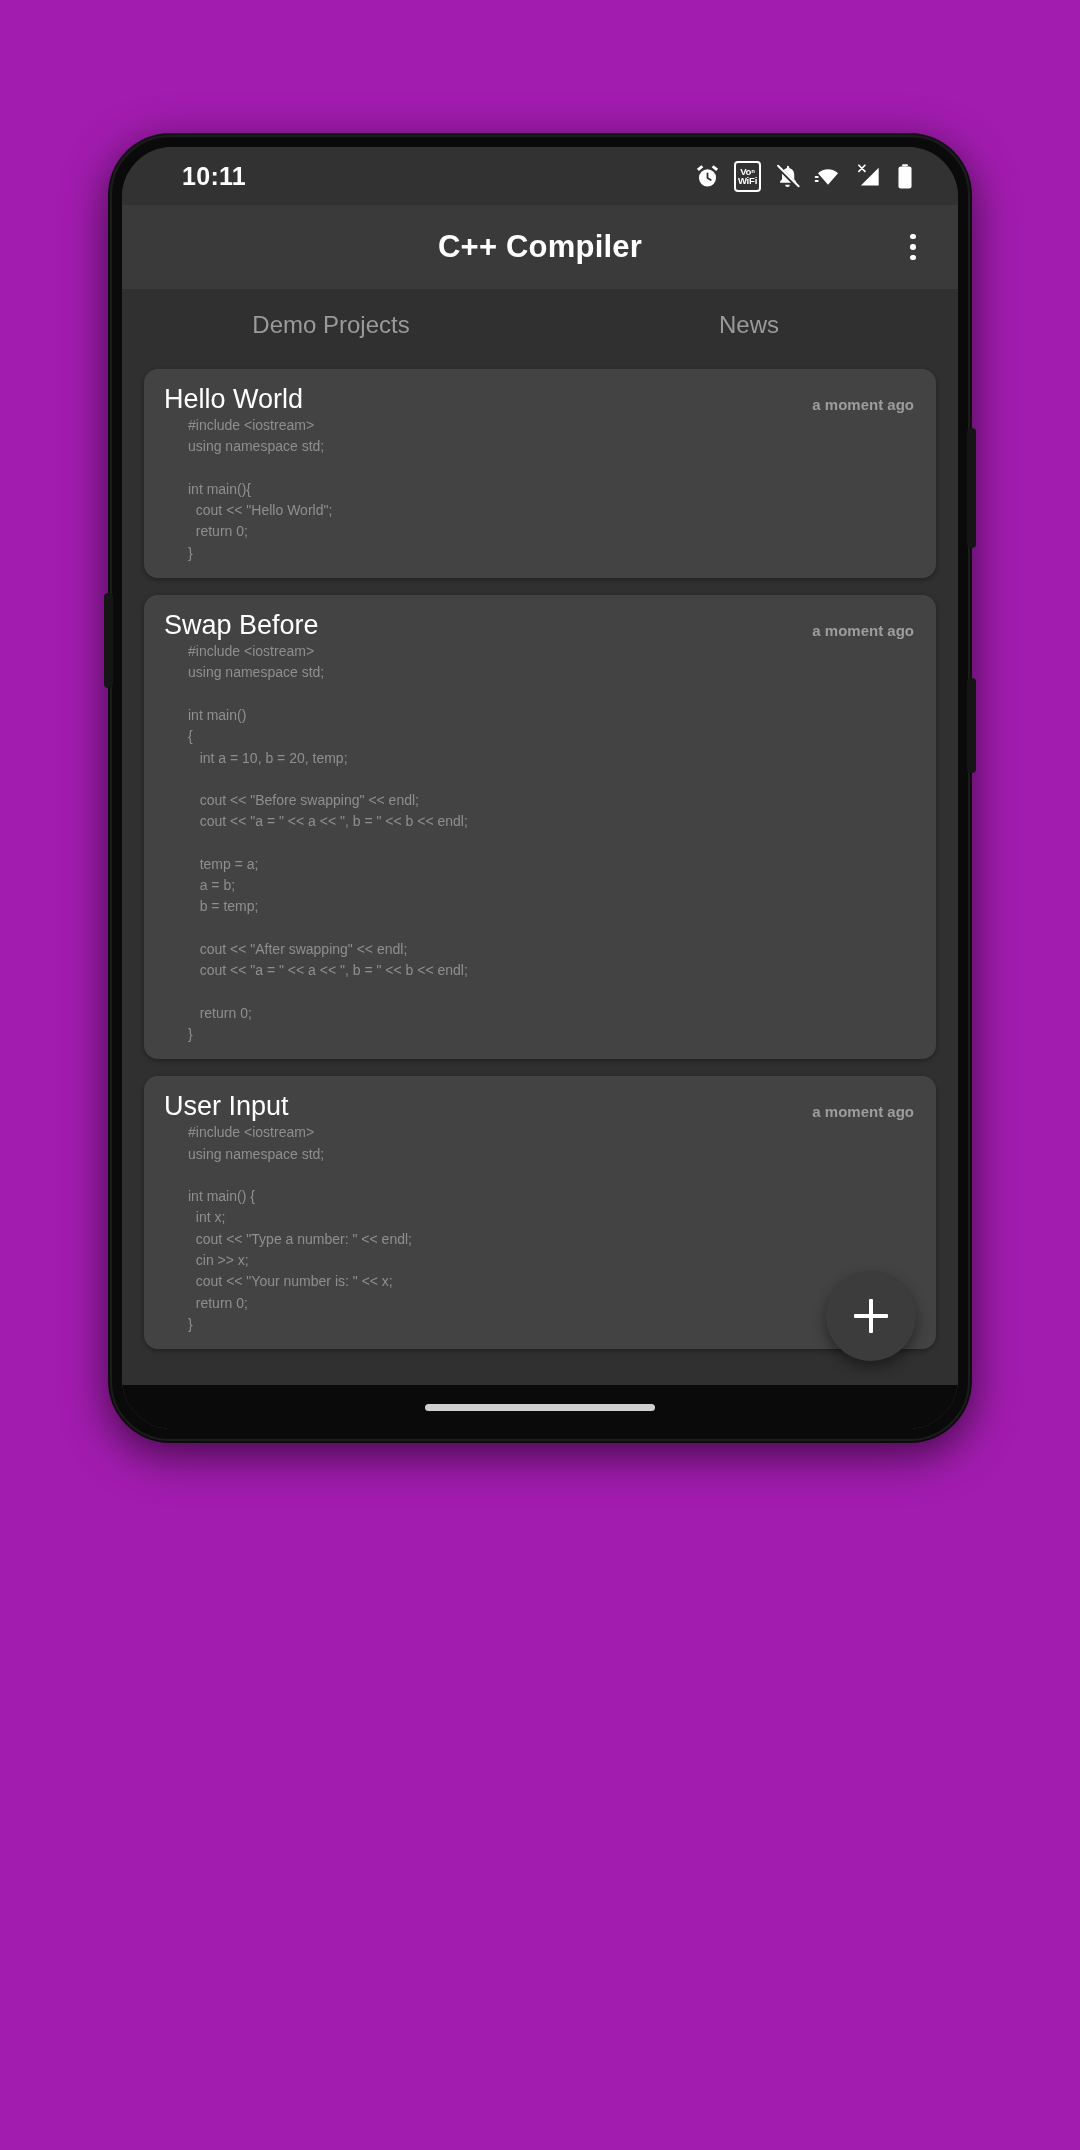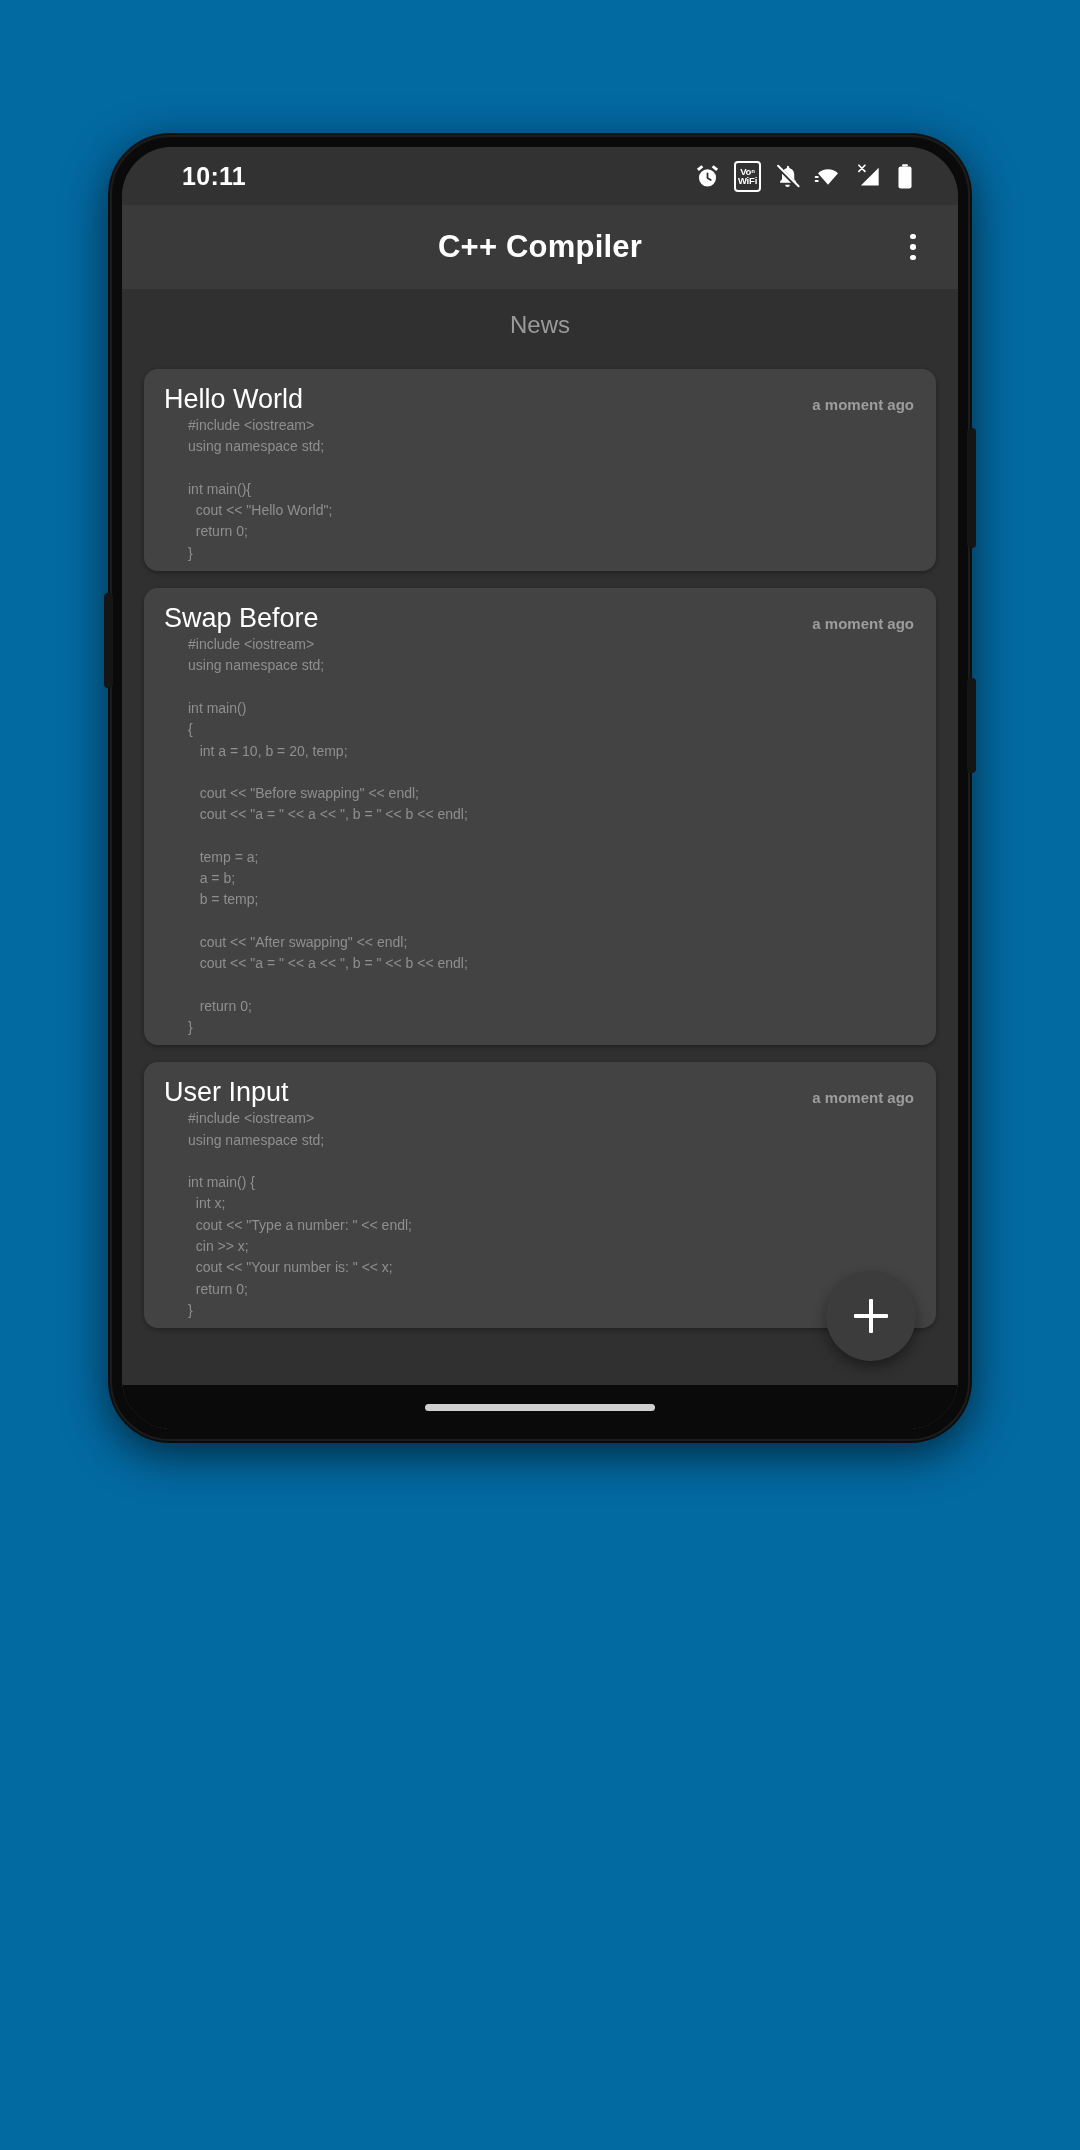--- a/index.html
+++ b/index.html
@@ -10,21 +10,21 @@
     background: #2e2e2e;
     font-family: "Liberation Sans", sans-serif;
     overflow: hidden;
   }
 
   
   #backdrop {
     position: relative;
     width: 1080px;
     height: 2150px;
-    background: #0369a1;
+    background: #a21caf;
   }
 
   
   #phone-frame {
     position: absolute;
     left: 108px;
     top: 133px;
     width: 864px;
     height: 1310px;
     background: #0a0a0a;
@@ -183,21 +183,21 @@
     height: calc(1282px - 58px - 84px - 72px);
     background: #303030;
     padding: 8px 22px 0 22px;
     overflow: hidden;
   }
 
   .project-card {
     position: relative;
     background: #434343;
     border-radius: 14px;
-    padding: 16px 20px 7px 20px;
+    padding: 16px 20px 14px 20px;
     margin-bottom: 17px;
     box-shadow: 0 2px 5px rgba(0,0,0,0.32);
     overflow: hidden;
     cursor: pointer;
   }
   .card-title {
     color: #ffffff;
     font-size: 27px;
     font-weight: 400;
     line-height: 1.08;
@@ -334,20 +334,23 @@
         <div id="app-title">C++ Compiler</div>
         <div id="overflow-menu-button">
           <i></i>
           <i></i>
           <i></i>
         </div>
       </div>
 
       <div id="tab-bar">
         <div class="tab">
+          <span class="tab-label">Demo Projects</span>
+        </div>
+        <div class="tab">
           <span class="tab-label">News</span>
         </div>
       </div>
 
       <div id="project-list">
 
         <div class="project-card">
           <div class="card-title">Hello World</div>
           <div class="card-timestamp">a moment ago</div>
           <div class="card-code">#include &lt;iostream&gt;

